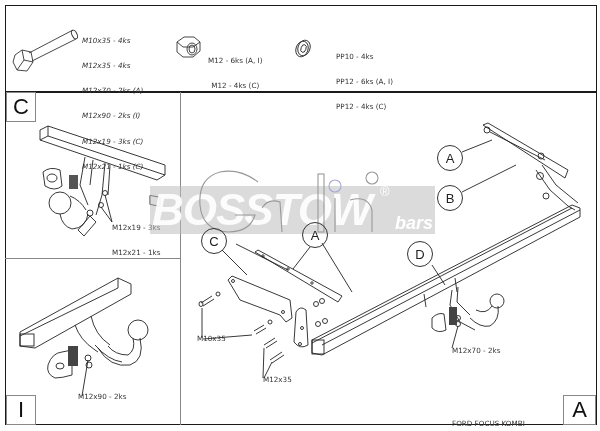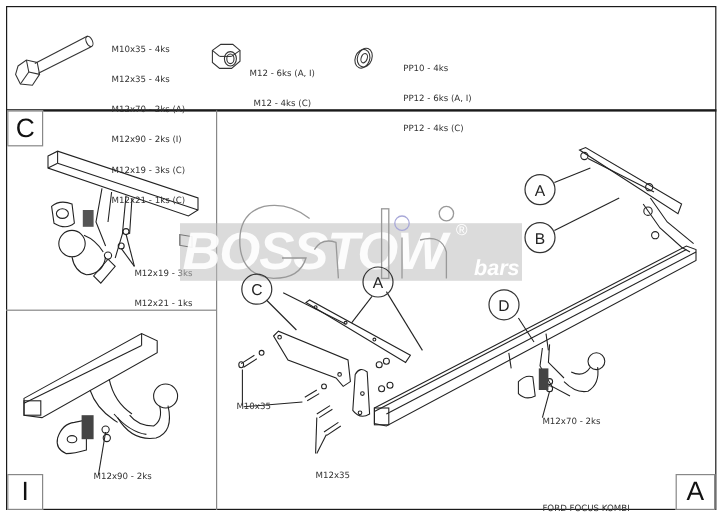--- a/index.html
+++ b/index.html
@@ -31,21 +31,21 @@
     <g fill="none" stroke="#333" stroke-width="0.9">
       <polygon points="15,55 22,50 31,52 33,62 27,71 17,70 13,62"></polygon>
       <line x1="22" y1="50" x2="24" y2="60"></line>
       <line x1="24" y1="60" x2="33" y2="62"></line>
       <line x1="24" y1="60" x2="17" y2="70"></line>
       <line x1="29" y1="53" x2="73" y2="30"></line>
       <line x1="32" y1="61" x2="76" y2="39"></line>
       <ellipse cx="74.5" cy="34.5" rx="2.5" ry="4.6" transform="rotate(-25 74.5 34.5)"></ellipse>
     </g>
   </svg>
-  <div class="abs txt" style="left:93px;top:20px;">
+  <div class="abs txt" style="left:82px;top:20px;font-style:italic;">
     <div>M10x35 - 4ks</div>
     <div>M12x35 - 4ks</div>
     <div>M12x70 - 2ks (A)</div>
     <div>M12x90 - 2ks (I)</div>
     <div>M12x19 - 3ks (C)</div>
     <div>M12x21 - 1ks (C)</div>
   </div>
 
   <svg width="600" height="431">
     <g fill="none" stroke="#333" stroke-width="0.9">
@@ -234,20 +234,20 @@
     </svg>
   </div>
 
   <div class="callout" style="left:437px;top:145px;">A</div>
   <div class="callout" style="left:437px;top:185px;">B</div>
   <div class="callout" style="left:201px;top:228px;">C</div>
   <div class="callout" style="left:302px;top:222px;">A</div>
   <div class="callout" style="left:407px;top:241px;">D</div>
 
   <div class="abs txt" style="left:197px;top:335px;">M10x35</div>
-  <div class="abs txt" style="left:263px;top:376px;margin-top:16px;">M12x35</div>
+  <div class="abs txt" style="left:263px;top:376px;">M12x35</div>
   <div class="abs txt" style="left:452px;top:347px;">M12x70 - 2ks</div>
 
   <div class="abs txt" style="left:452px;top:403px;">
     <div>FORD FOCUS KOMBI</div>
     
   </div>
 </div>
 
 </body></html>

